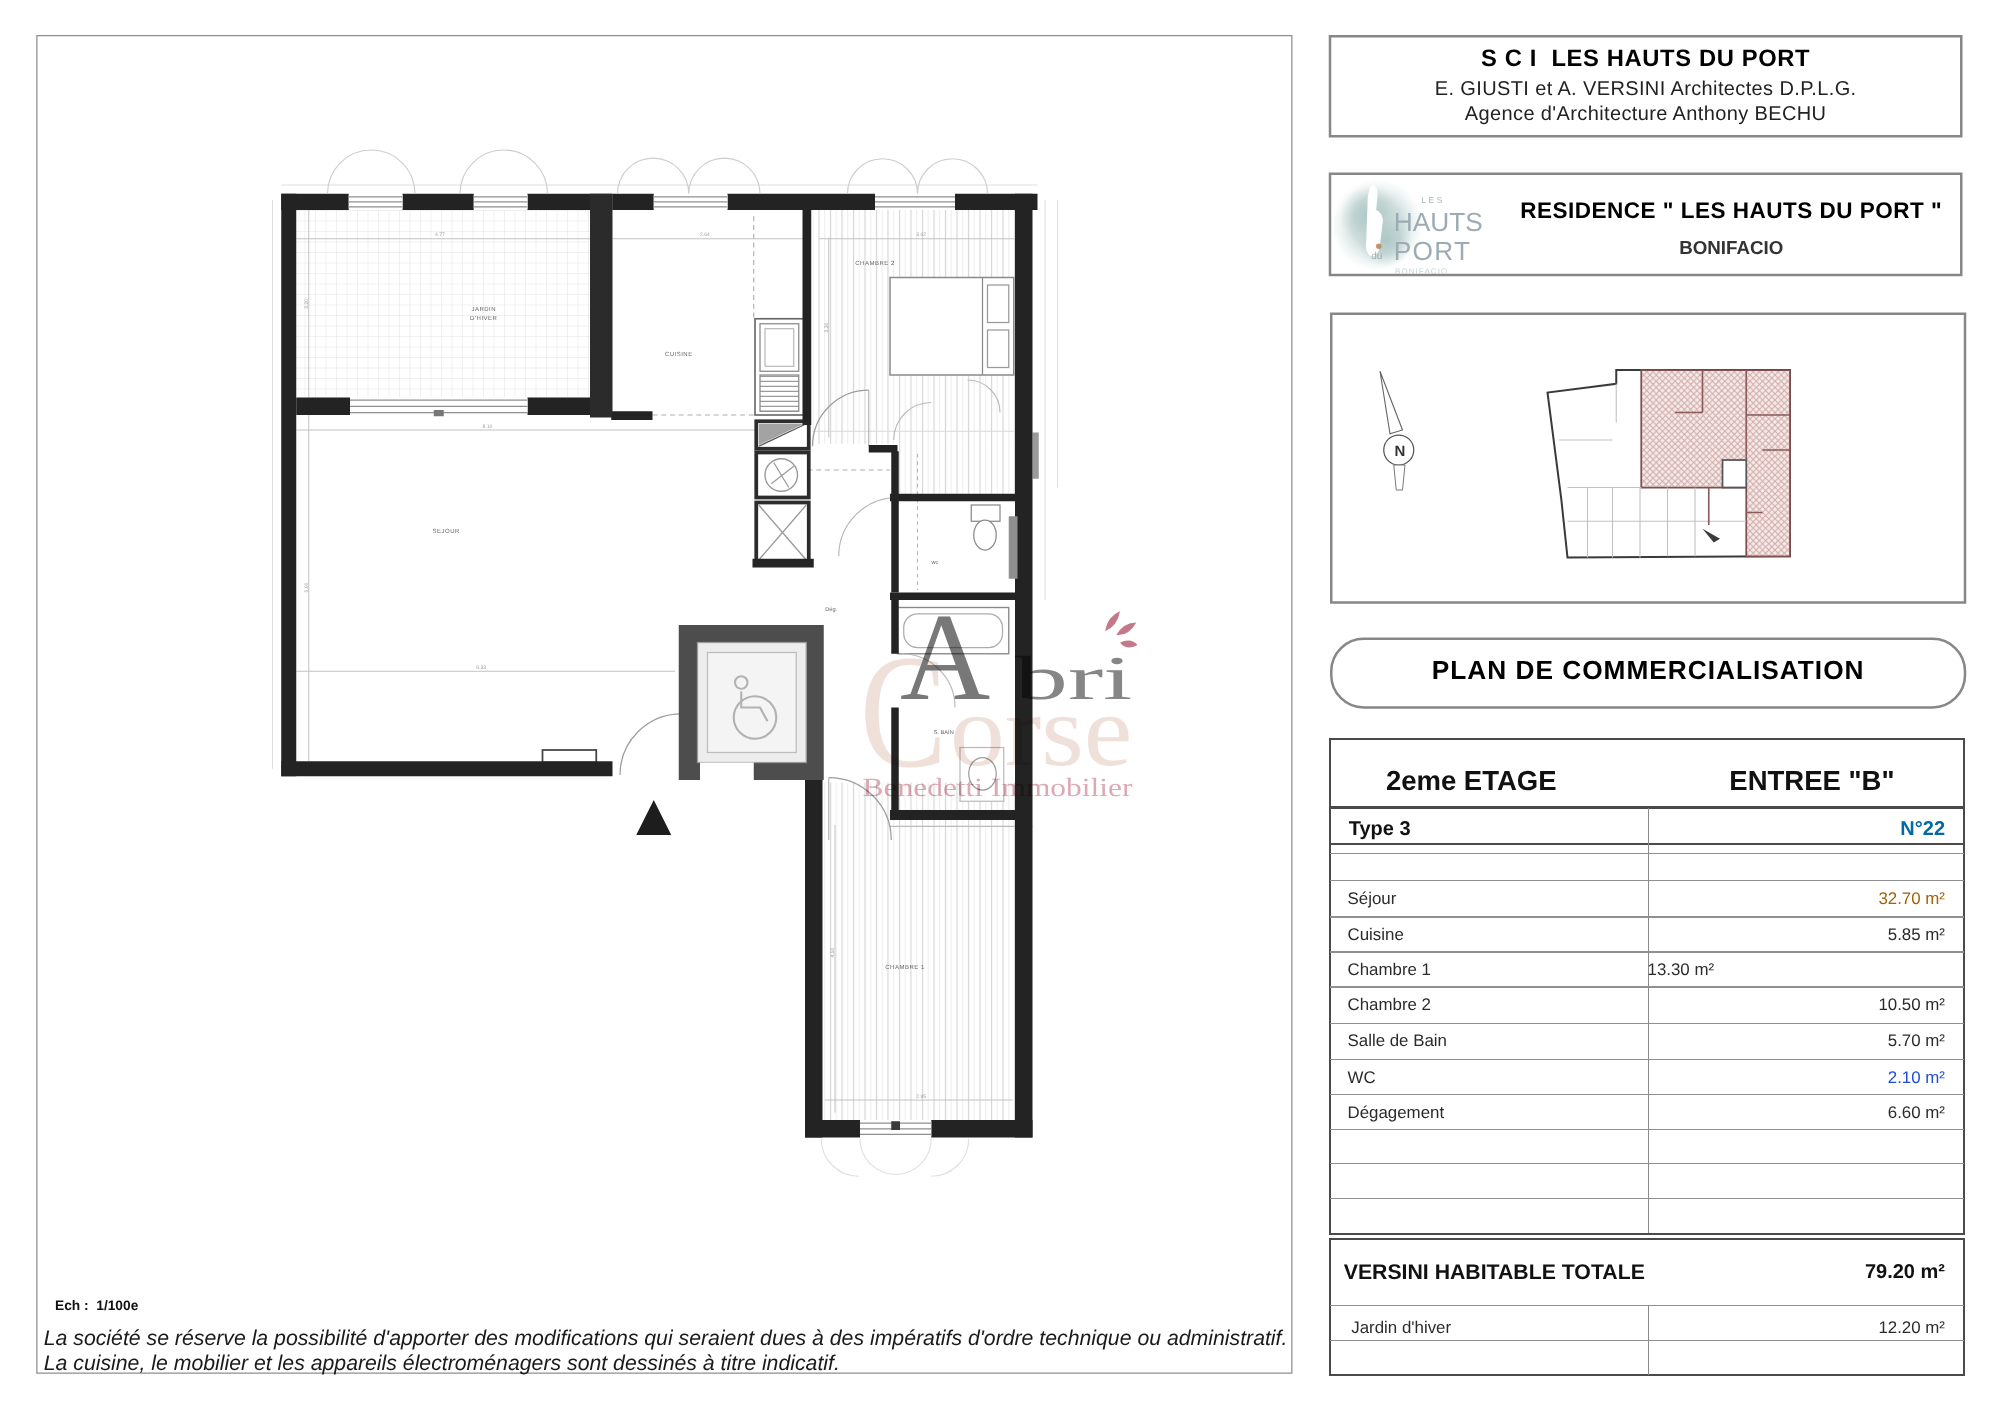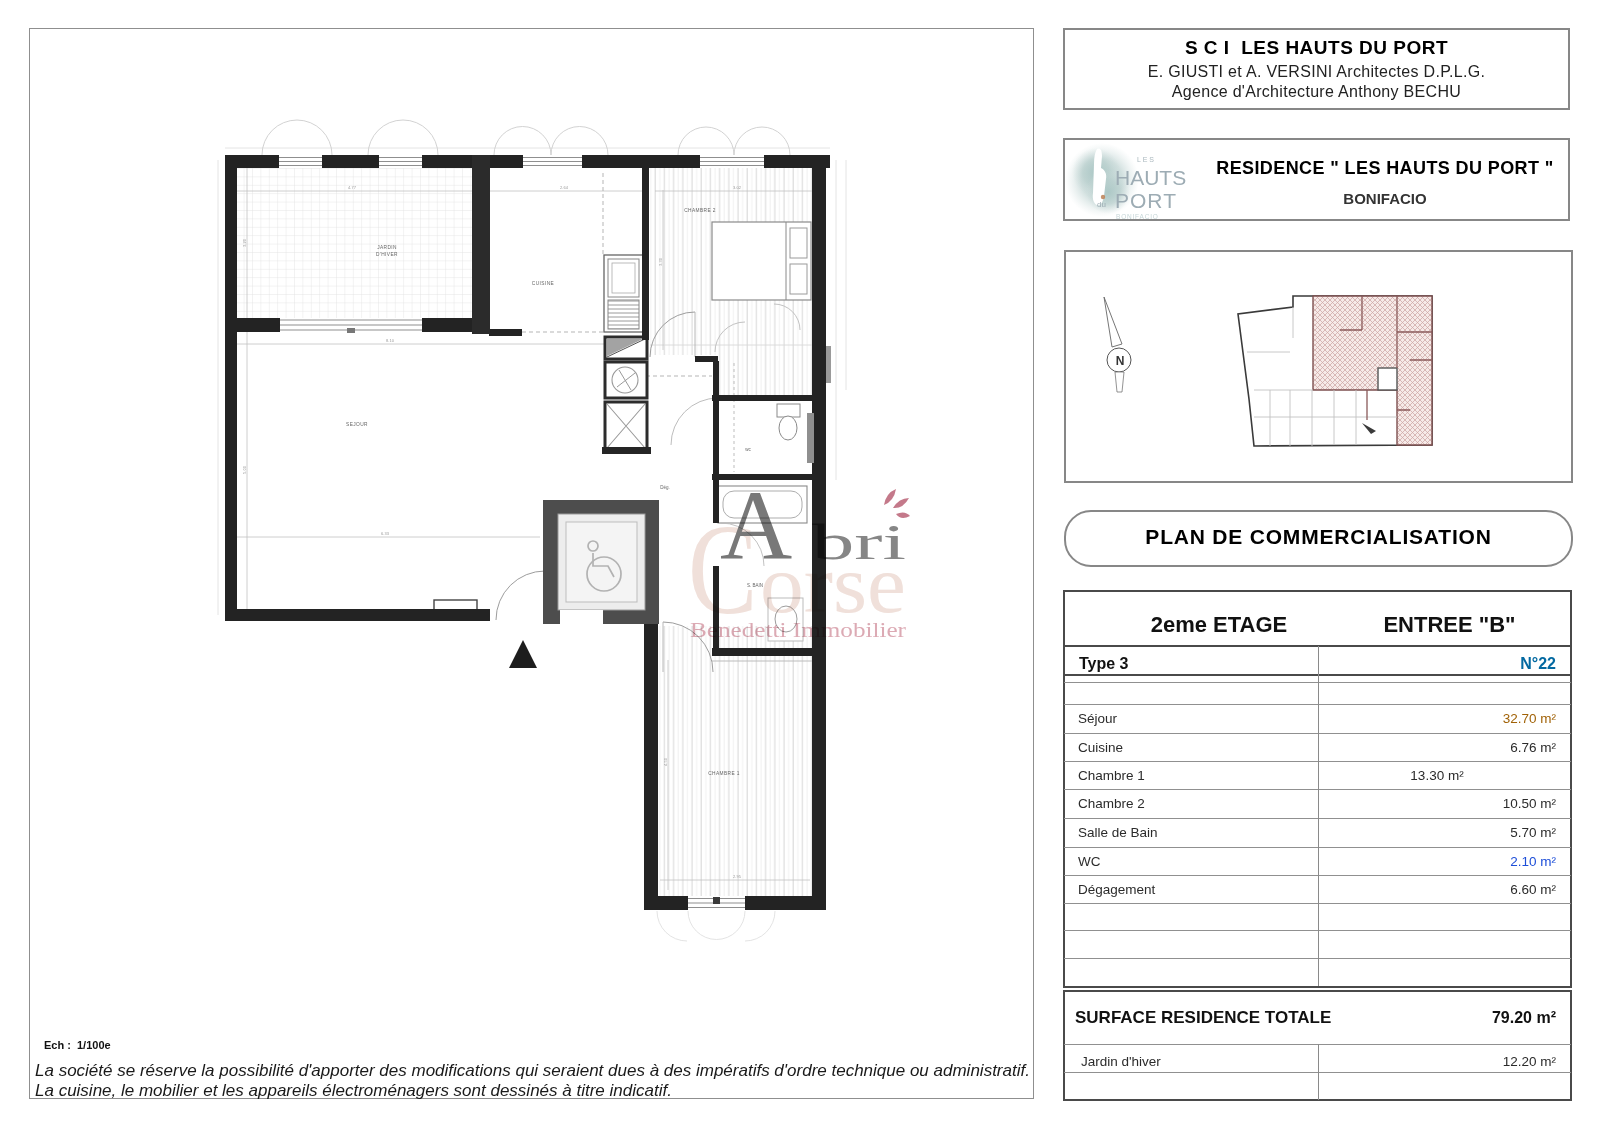--- a/index.html
+++ b/index.html
@@ -374,50 +374,50 @@
   <rect x="1318" y="646" width="1.2" height="340" fill="#8a8a8a"></rect>
 
   <rect x="1064" y="991" width="507" height="109" fill="none" stroke="#4a4a4a" stroke-width="2"></rect>
 
   <rect x="1064" y="1044" width="507" height="1" fill="#909090"></rect>
   <rect x="1064" y="1072" width="507" height="1" fill="#909090"></rect>
   <rect x="1318" y="1044" width="1.2" height="56" fill="#8a8a8a"></rect>
 </g>
 </svg>
 
-<div class="abs" style="left:1064px;top:612px;width:226px;text-align:center;font-size:22px;font-weight:bold;color:#111;padding-left:42px;">2eme ETAGE</div>
+<div class="abs" style="left:1064px;top:612px;width:226px;text-align:center;font-size:22px;font-weight:bold;color:#111;">2eme ETAGE</div>
 
 <div class="abs" style="left:1318px;top:612px;width:263px;text-align:center;font-size:22px;font-weight:bold;color:#111;">ENTREE "B"</div>
 
 <div class="abs" style="left:1079px;top:655px;font-size:16px;font-weight:bold;color:#111;">Type 3</div>
 
 <div class="abs" style="left:1318px;top:655px;width:238px;text-align:right;font-size:16px;font-weight:bold;color:#0369a1;">N°22</div>
 
 <div class="abs" style="left:1078px;top:711px;font-size:13.5px;color:#2b2b2b;">Séjour</div>
 <div class="abs" style="left:1318px;top:711px;width:238px;text-align:right;font-size:13.5px;color:#a16207;">32.70 m²</div>
 
 <div class="abs" style="left:1078px;top:740px;font-size:13.5px;color:#2b2b2b;">Cuisine</div>
-<div class="abs" style="left:1318px;top:740px;width:238px;text-align:right;font-size:13.5px;color:#2b2b2b;">6.76 m²</div>
+<div class="abs" style="left:1318px;top:740px;width:238px;text-align:right;font-size:13.5px;color:#2b2b2b;">5.85 m²</div>
 
 <div class="abs" style="left:1078px;top:768px;font-size:13.5px;color:#2b2b2b;">Chambre 1</div>
-<div class="abs" style="left:1318px;top:768px;width:238px;text-align:center;font-size:13.5px;color:#2b2b2b;">13.30 m²</div>
+<div class="abs" style="left:1318px;top:768px;width:238px;text-align:left;font-size:13.5px;color:#2b2b2b;">13.30 m²</div>
 
 <div class="abs" style="left:1078px;top:796px;font-size:13.5px;color:#2b2b2b;">Chambre 2</div>
 <div class="abs" style="left:1318px;top:796px;width:238px;text-align:right;font-size:13.5px;color:#2b2b2b;">10.50 m²</div>
 
 <div class="abs" style="left:1078px;top:825px;font-size:13.5px;color:#2b2b2b;">Salle de Bain</div>
 <div class="abs" style="left:1318px;top:825px;width:238px;text-align:right;font-size:13.5px;color:#2b2b2b;">5.70 m²</div>
 
 <div class="abs" style="left:1078px;top:854px;font-size:13.5px;color:#2b2b2b;">WC</div>
 <div class="abs" style="left:1318px;top:854px;width:238px;text-align:right;font-size:13.5px;color:#1d4ed8;">2.10 m²</div>
 
 <div class="abs" style="left:1078px;top:882px;font-size:13.5px;color:#2b2b2b;">Dégagement</div>
 <div class="abs" style="left:1318px;top:882px;width:238px;text-align:right;font-size:13.5px;color:#2b2b2b;">6.60 m²</div>
 
-<div class="abs" style="left:1075px;top:1008px;font-size:17px;font-weight:bold;color:#111;">SURFACE RESIDENCE TOTALE</div>
+<div class="abs" style="left:1075px;top:1008px;font-size:17px;font-weight:bold;color:#111;">VERSINI HABITABLE TOTALE</div>
 <div class="abs" style="left:1318px;top:1009px;width:238px;text-align:right;font-size:16px;font-weight:bold;color:#111;">79.20 m²</div>
 
 <div class="abs" style="left:1081px;top:1054px;font-size:13.5px;color:#2b2b2b;">Jardin d'hiver</div>
 <div class="abs" style="left:1318px;top:1054px;width:238px;text-align:right;font-size:13.5px;color:#2b2b2b;">12.20 m²</div>
 
 <div class="abs" style="left:44px;top:1039px;font-size:11px;font-weight:bold;color:#111;">Ech :&nbsp; 1/100e</div>
 
 <div class="abs" style="left:35px;top:1061px;font-size:17px;font-style:italic;color:#1a1a1a;">La société se réserve la possibilité d'apporter des modifications qui seraient dues à des impératifs d'ordre technique ou administratif.</div>
 
 <div class="abs" style="left:35px;top:1081px;font-size:17px;font-style:italic;color:#1a1a1a;">La cuisine, le mobilier et les appareils électroménagers sont dessinés à titre indicatif.</div>

